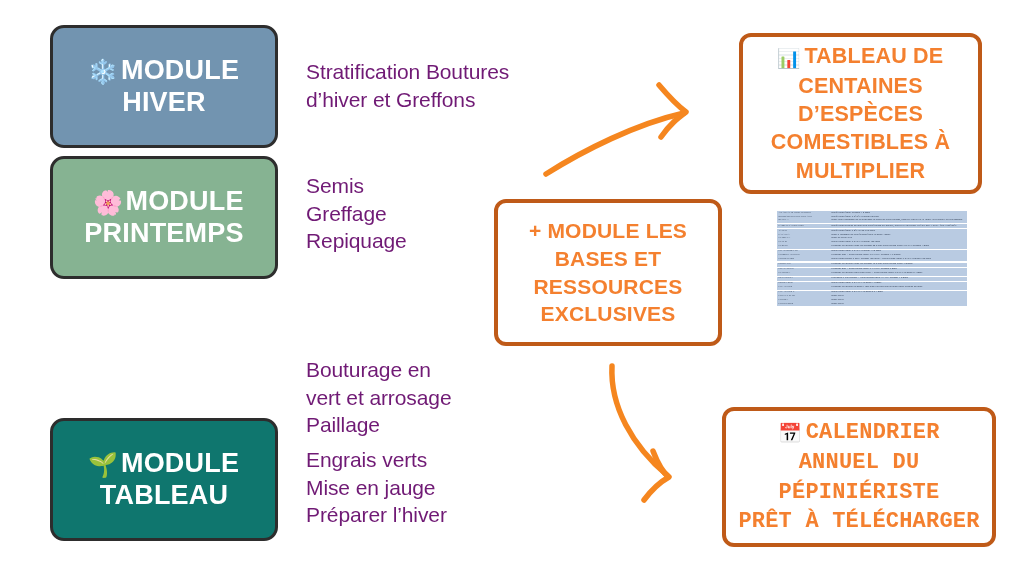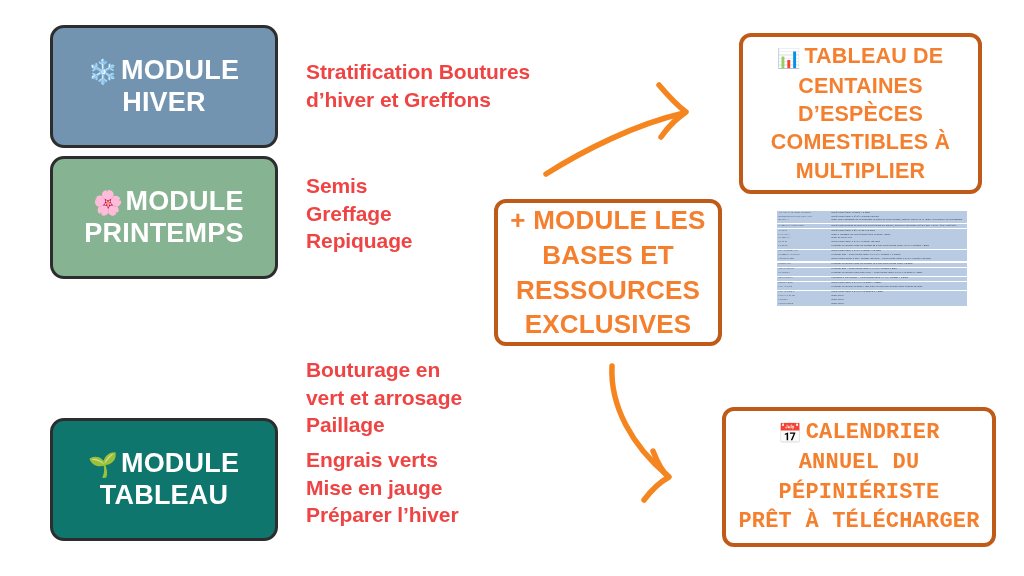--- a/index.html
+++ b/index.html
@@ -54,22 +54,22 @@
   #card-printemps{ top: 156px; height: 123px; background: #86b392; text-align: right; }
   #card-ete      { top: 287px; height: 123px; background: #f5a62b; }
   #card-automne  { top: 418px; height: 123px; background: #0f766e; }
 
   
   .task-text {
     position: absolute;
     left: 306px;
     width: 250px;
     font-size: 21px;
-    font-weight: bold;
-    color: #ef4444;
+    font-weight: normal;
+    color: #701a75;
     line-height: 1.32;
     letter-spacing: -0.1px;
     white-space: pre-line;
   }
   #task-hiver     { top: 58px; }
   #task-printemps { top: 172px; }
   #task-ete       { top: 312px; margin-top: 44px; }
   #task-automne   { top: 446px; }
 
   
@@ -95,21 +95,21 @@
     font-size: 0.88em;
     vertical-align: -2px;
     margin-right: 3px;
   }
 
   #box-bases {
     left: 494px;
     top: 199px;
     width: 228px;
     height: 147px;
-    font-size: 26px;
+    font-size: 21px;
     line-height: 1.33;
   }
   #box-tableau {
     left: 739px;
     top: 33px;
     width: 243px;
     height: 161px;
     font-size: 21.5px;
     line-height: 1.32;
   }

